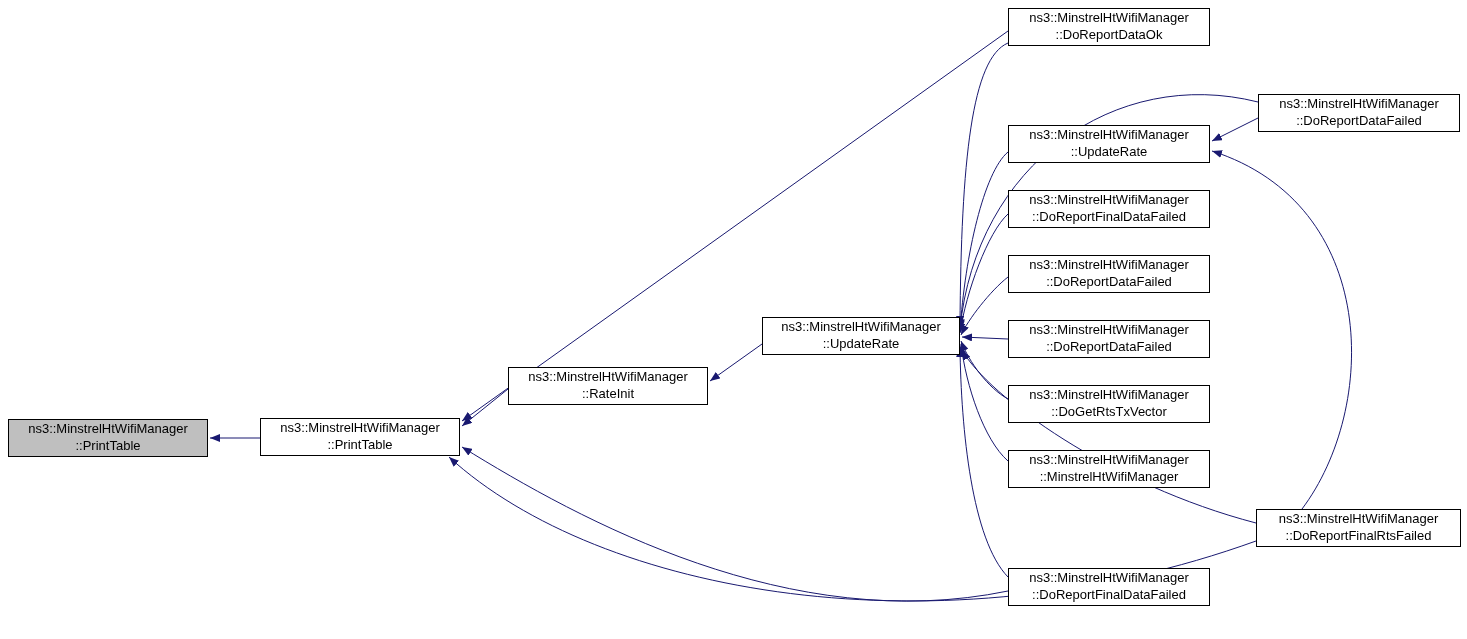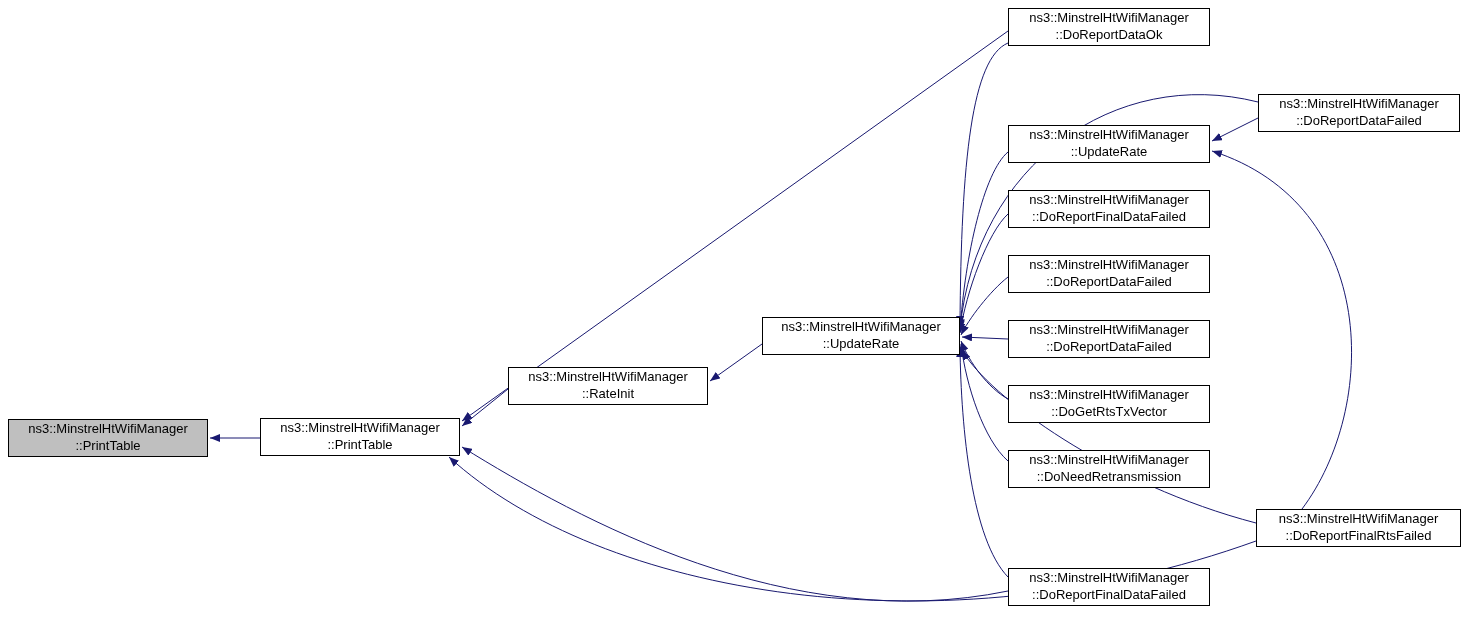--- a/index.html
+++ b/index.html
@@ -119,21 +119,21 @@
     <div class="node" style="left: 1008px; top: 320px; width: 202px; height: 38px; border-color: rgb(0, 0, 0);">
       <span>ns3::MinstrelHtWifiManager</span>
       <span>::DoReportDataFailed</span>
     </div>
     <div class="node" style="left: 1008px; top: 385px; width: 202px; height: 38px; border-color: rgb(0, 0, 0);">
       <span>ns3::MinstrelHtWifiManager</span>
       <span>::DoGetRtsTxVector</span>
     </div>
     <div class="node" style="left: 1008px; top: 450px; width: 202px; height: 38px; border-color: rgb(0, 0, 0);">
       <span>ns3::MinstrelHtWifiManager</span>
-      <span>::DoNeedRetransmission</span>
+      <span>::MinstrelHtWifiManager</span>
     </div>
     <div class="node" style="left: 1256px; top: 509px; width: 205px; height: 38px; border-color: rgb(0, 0, 0);">
       <span>ns3::MinstrelHtWifiManager</span>
       <span>::DoReportFinalRtsFailed</span>
     </div>
     <div class="node" style="left: 1008px; top: 568px; width: 202px; height: 38px; border-color: rgb(0, 0, 0);">
       <span>ns3::MinstrelHtWifiManager</span>
       <span>::DoReportFinalDataFailed</span>
     </div>
   </div>

